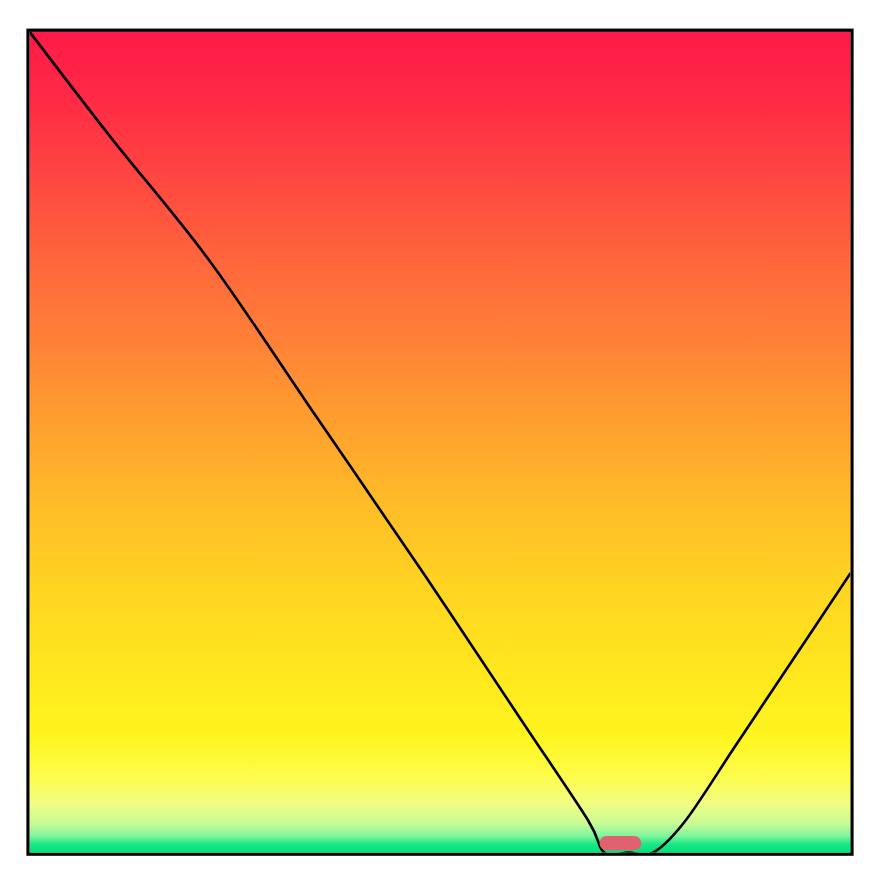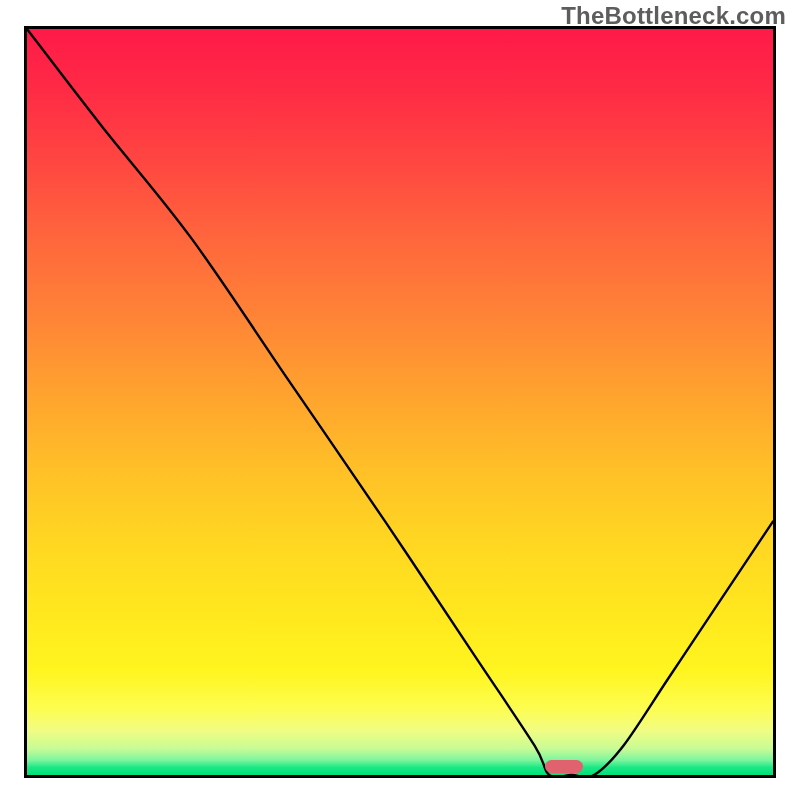--- a/index.html
+++ b/index.html
@@ -69,21 +69,20 @@
     height: 13px;
     background: #e0626f;
     border-radius: 7px;
   }
 </style>
 </head>
 <body>
 
 <div class="frame">
 
-  <div class="watermark">TheBottleneck.com</div>
 
   <div class="plot-box">
     <div class="gradient"></div>
 
     <svg class="curve" viewBox="0 0 746 746" preserveAspectRatio="none">
       <path id="curve-path" fill="none" stroke="#000000" stroke-width="2.4" stroke-linecap="round" stroke-linejoin="round" d="M 0.0 0.0 C 12.4 16.2, 47.2 62.2, 74.6 97.0 C 102.0 131.8, 133.0 166.6, 164.1 208.9 C 195.2 251.2, 228.8 303.4, 261.1 350.6 C 293.4 397.9, 327.0 446.4, 358.1 492.4 C 389.2 538.4, 422.7 589.3, 447.6 626.6 C 472.5 663.9, 494.8 696.3, 507.3 716.2 C 519.7 736.1, 516.0 741.0, 522.2 746.0 C 528.4 751.0, 537.1 746.0, 544.6 746.0 C 552.0 746.0, 558.3 751.0, 567.0 746.0 C 575.7 741.0, 584.4 732.3, 596.8 716.2 C 609.2 700.0, 626.6 671.4, 641.6 649.0 C 656.5 626.6, 668.9 608.0, 686.3 581.9 C 703.7 555.8, 736.1 507.3, 746.0 492.4"></path>
     </svg>
 
     <div class="minimum-marker" style="left: 518px; bottom: 2px;"></div>
   </div>

